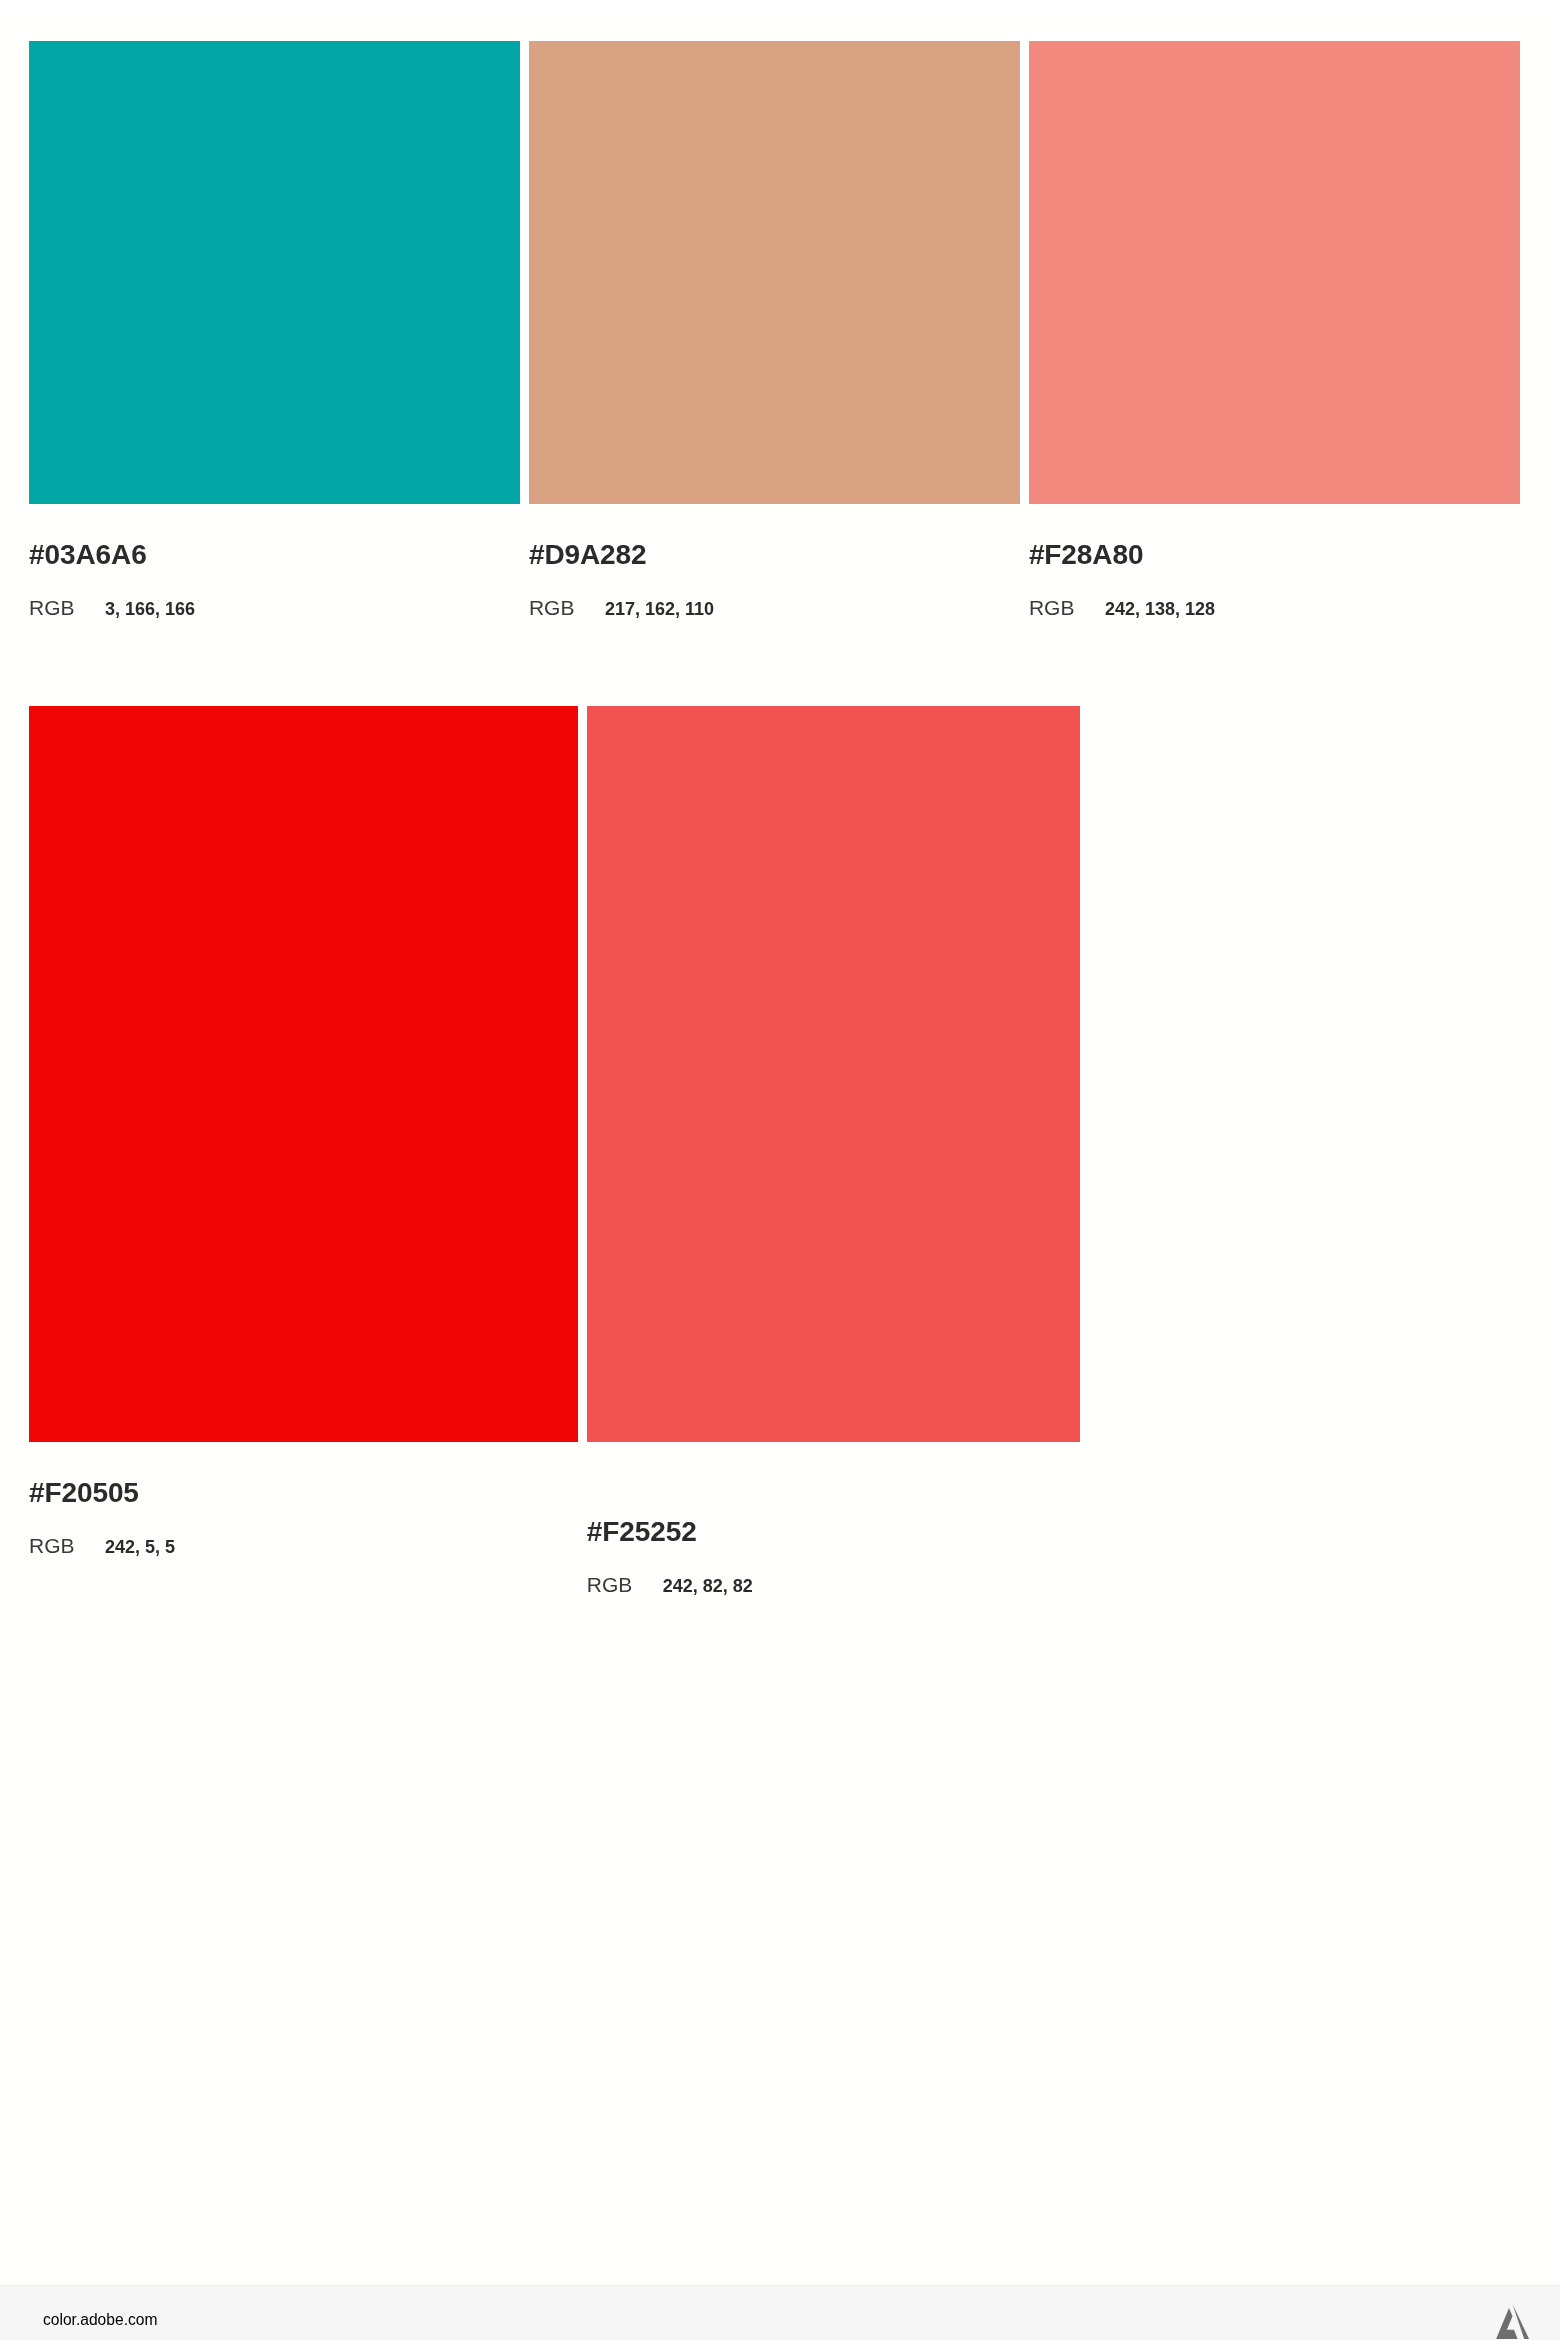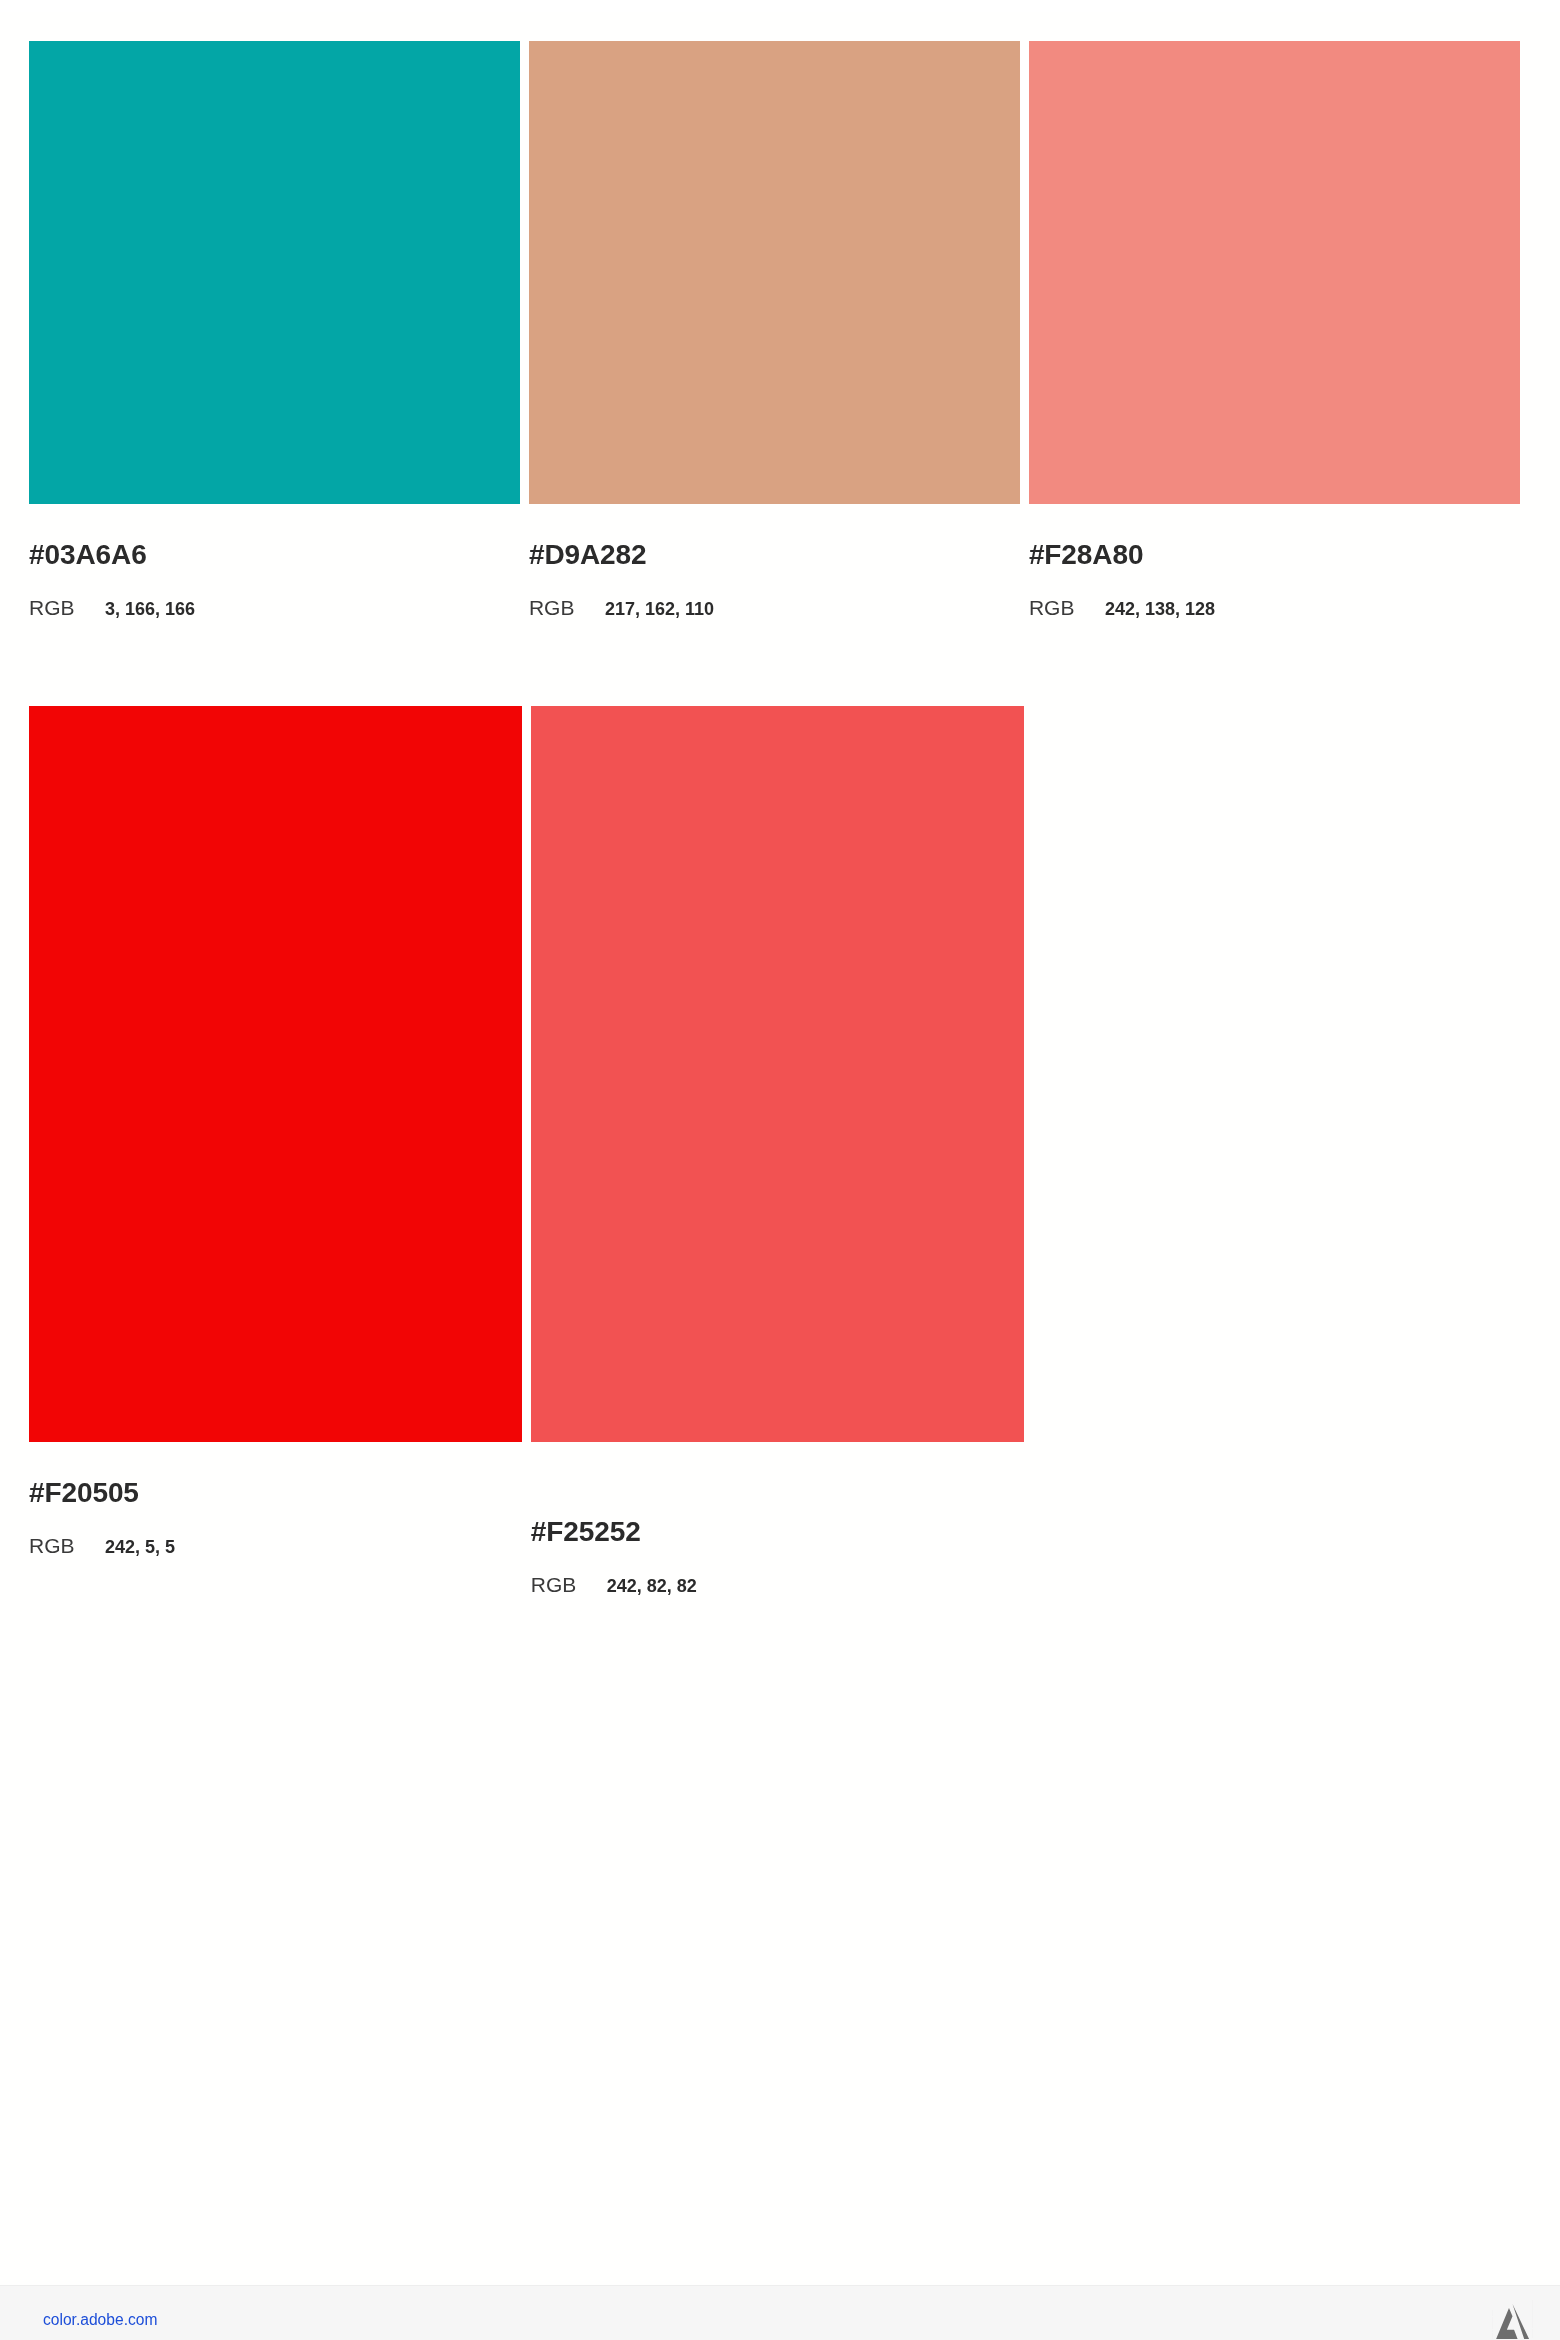--- a/index.html
+++ b/index.html
@@ -94,21 +94,21 @@
     border-top: 1px solid #eeeeee;
     display: flex;
     align-items: center;
     justify-content: space-between;
     padding: 0 27px 0 43px;
     box-sizing: border-box;
   }
 
   #footer-url {
     font-size: 15.6px;
-    color: #1d4ed8;
+    color: #000000;
   }
 
   #adobe-logo {
     width: 41px;
     height: 39px;
     display: block;
   }
 </style>
 </head>
 <body>
@@ -157,21 +157,21 @@
           </div>
         </div>
       </div>
 
     </div>
 
     <div style="height:88px;"></div>
 
     <div class="swatch-row row-2">
 
-      <div class="swatch-cell" style="width:493px;">
+      <div class="swatch-cell" style="width:549px;">
         <div class="swatch-chip" style="height:736px;background:#F20505;"></div>
         <div class="swatch-info">
           <div style="height:37px;"></div>
           <div class="hex-label">#F20505</div>
           <div style="height:28px;"></div>
           <div class="rgb-line">
             <span class="rgb-key">RGB</span>
             <span class="rgb-val">242, 5, 5</span>
           </div>
         </div>

